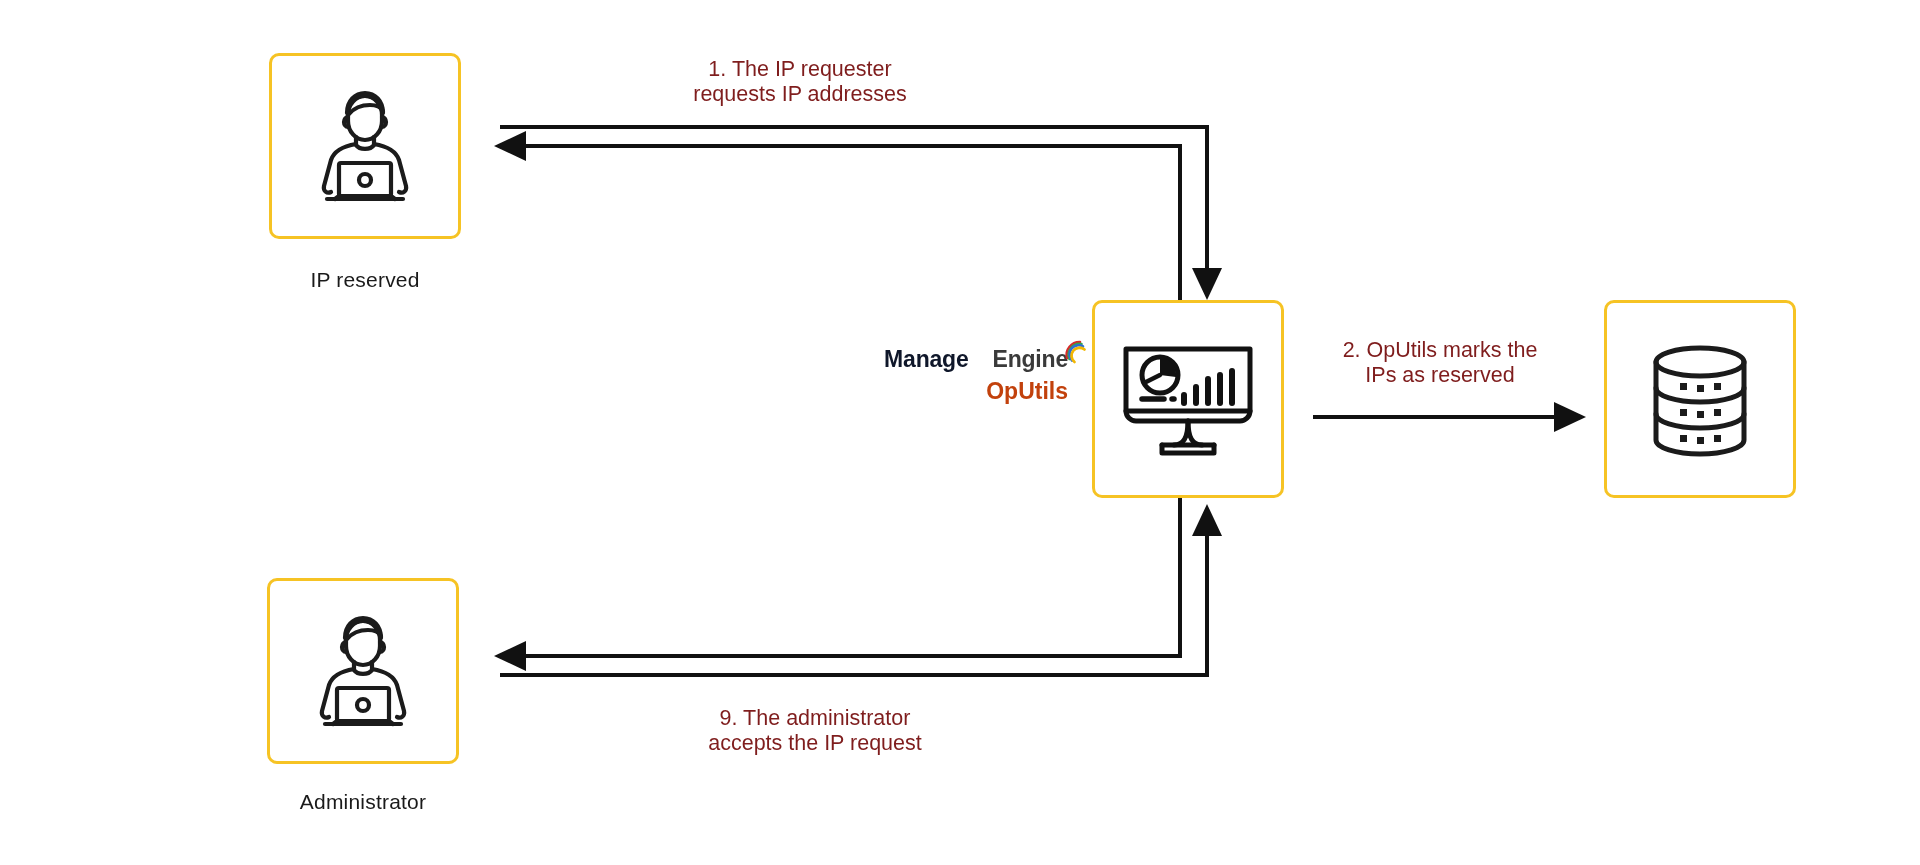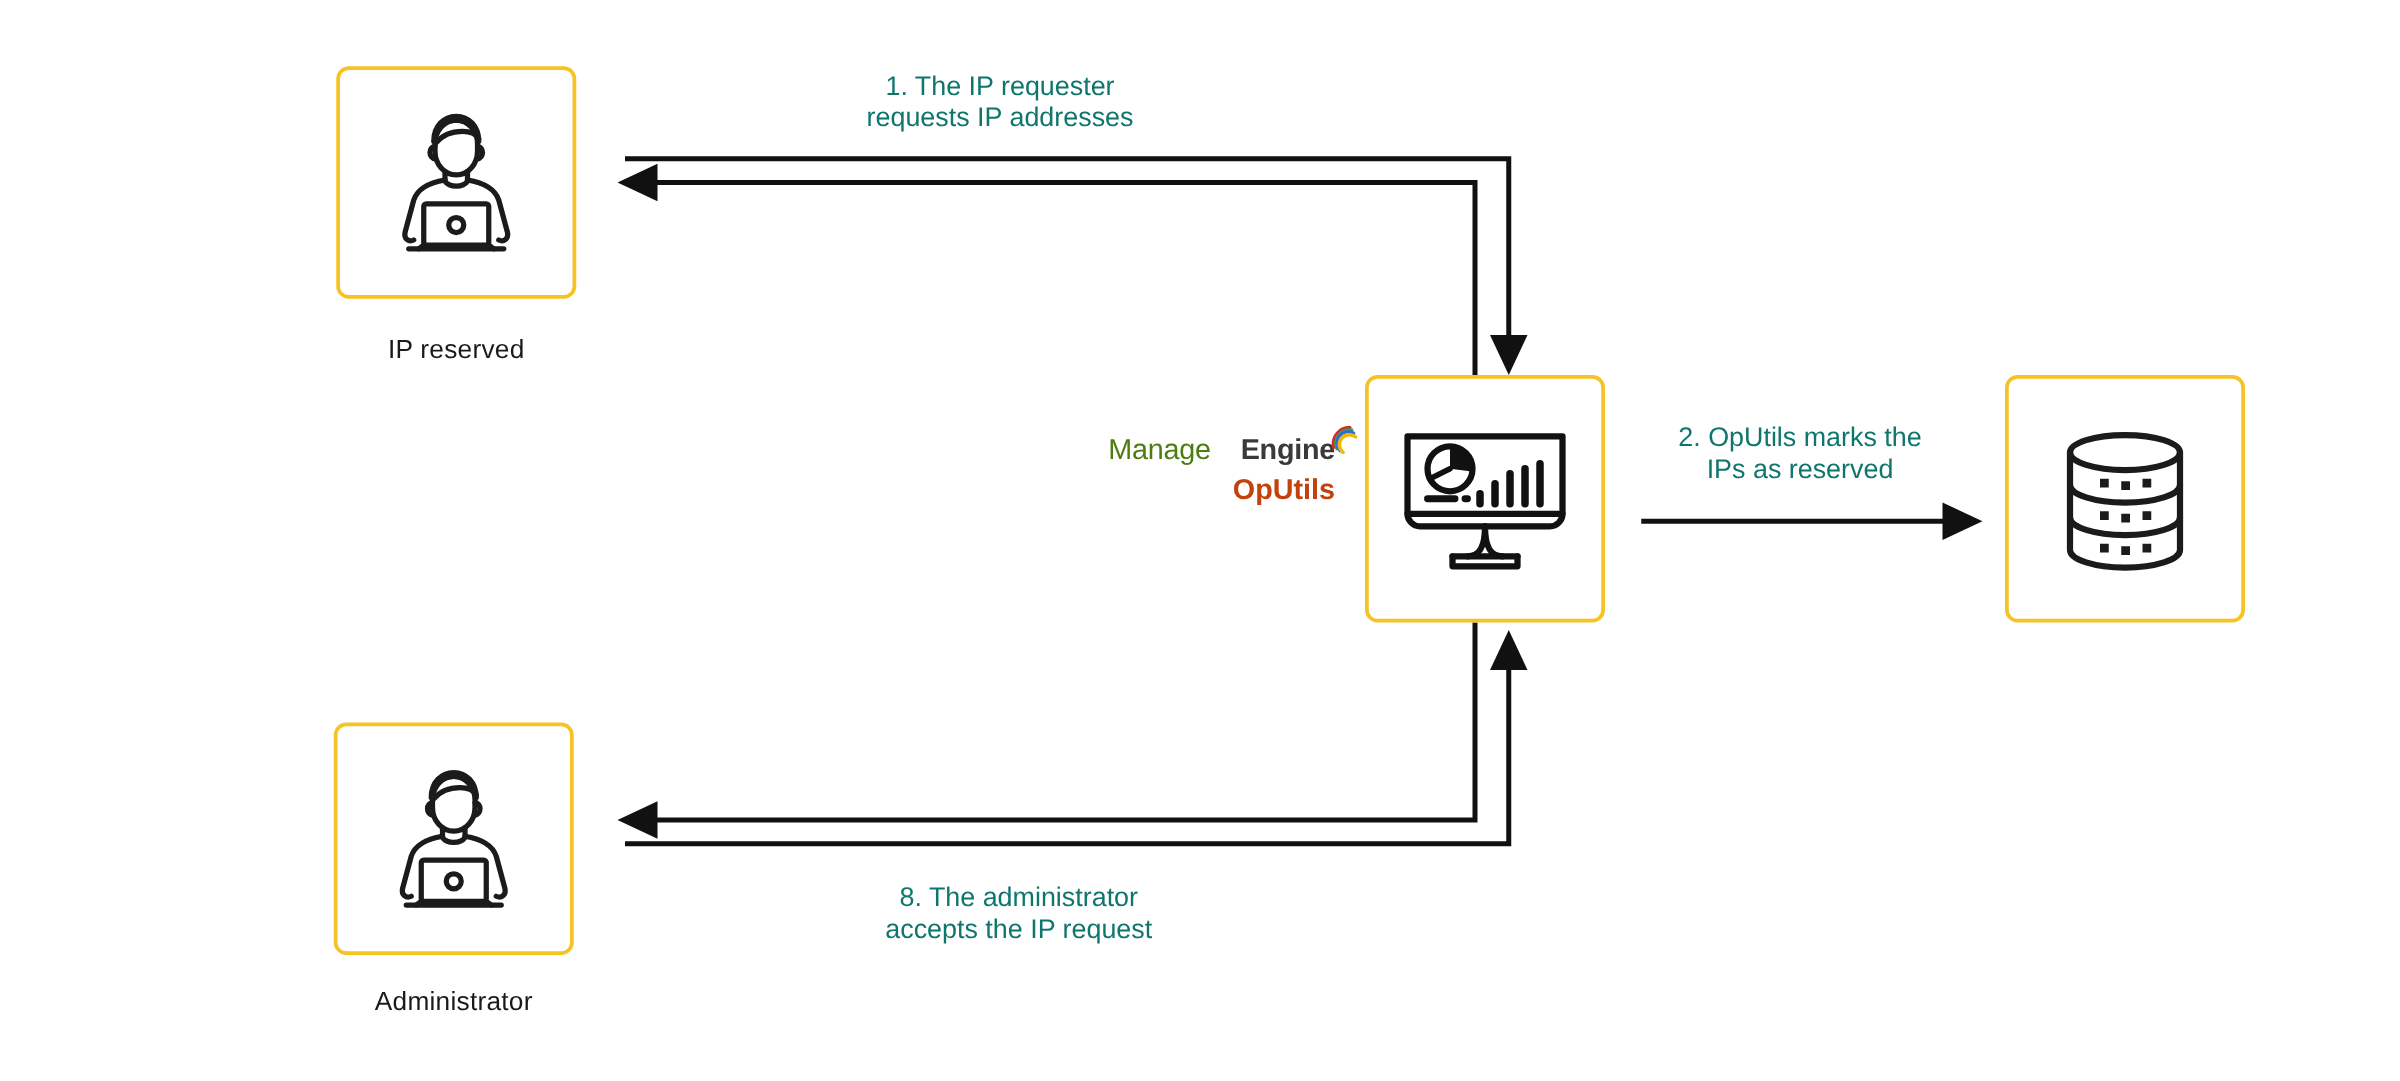--- a/index.html
+++ b/index.html
@@ -35,36 +35,36 @@
     font-size: 21px;
     letter-spacing: 0.2px;
     color: #1a1a1a;
     white-space: nowrap;
   }
   .edge-label {
     position: absolute;
     text-align: center;
     font-size: 21.5px;
     line-height: 1.17;
-    color: #0f766e;
+    color: #7f1d1d;
     white-space: pre-line;
   }
   .brand {
     position: absolute;
     text-align: right;
     line-height: 1;
   }
   .brand-top {
     font-size: 23px;
     letter-spacing: -0.2px;
     white-space: nowrap;
     position: relative;
     display: inline-block;
   }
-  .brand-top .me-bold { font-weight: 400; color: #4d7c0f; }
+  .brand-top .me-bold { font-weight: 700; color: #0f172a; }
   .brand-top .me-light { font-weight: 700; color: #3a3a3a; margin-left: 24px; }
   .brand-main {
     font-size: 23px;
     font-weight: 700;
     color: #c2410c;
     letter-spacing: 0px;
     margin-top: 9px;
   }
   .brand-swoosh {
     position: absolute;
@@ -236,19 +236,19 @@
         <rect x="77" y="99" width="7" height="7" fill="#1b1b1b" stroke="none"></rect>
       </svg>
     </span>
   </div>
 
   <div class="edge-label" style="left:600px; top:57px; width:400px;">1. The IP requester
 requests IP addresses</div>
 
 
 
-  <div class="edge-label" style="left:615px; top:706px; width:400px;">8. The administrator
+  <div class="edge-label" style="left:615px; top:706px; width:400px;">9. The administrator
 accepts the IP request</div>
 
   <div class="edge-label" style="left:1290px; top:338px; width:300px;">2. OpUtils marks the
 IPs as reserved</div>
 
 </div>
 
 </body></html>

